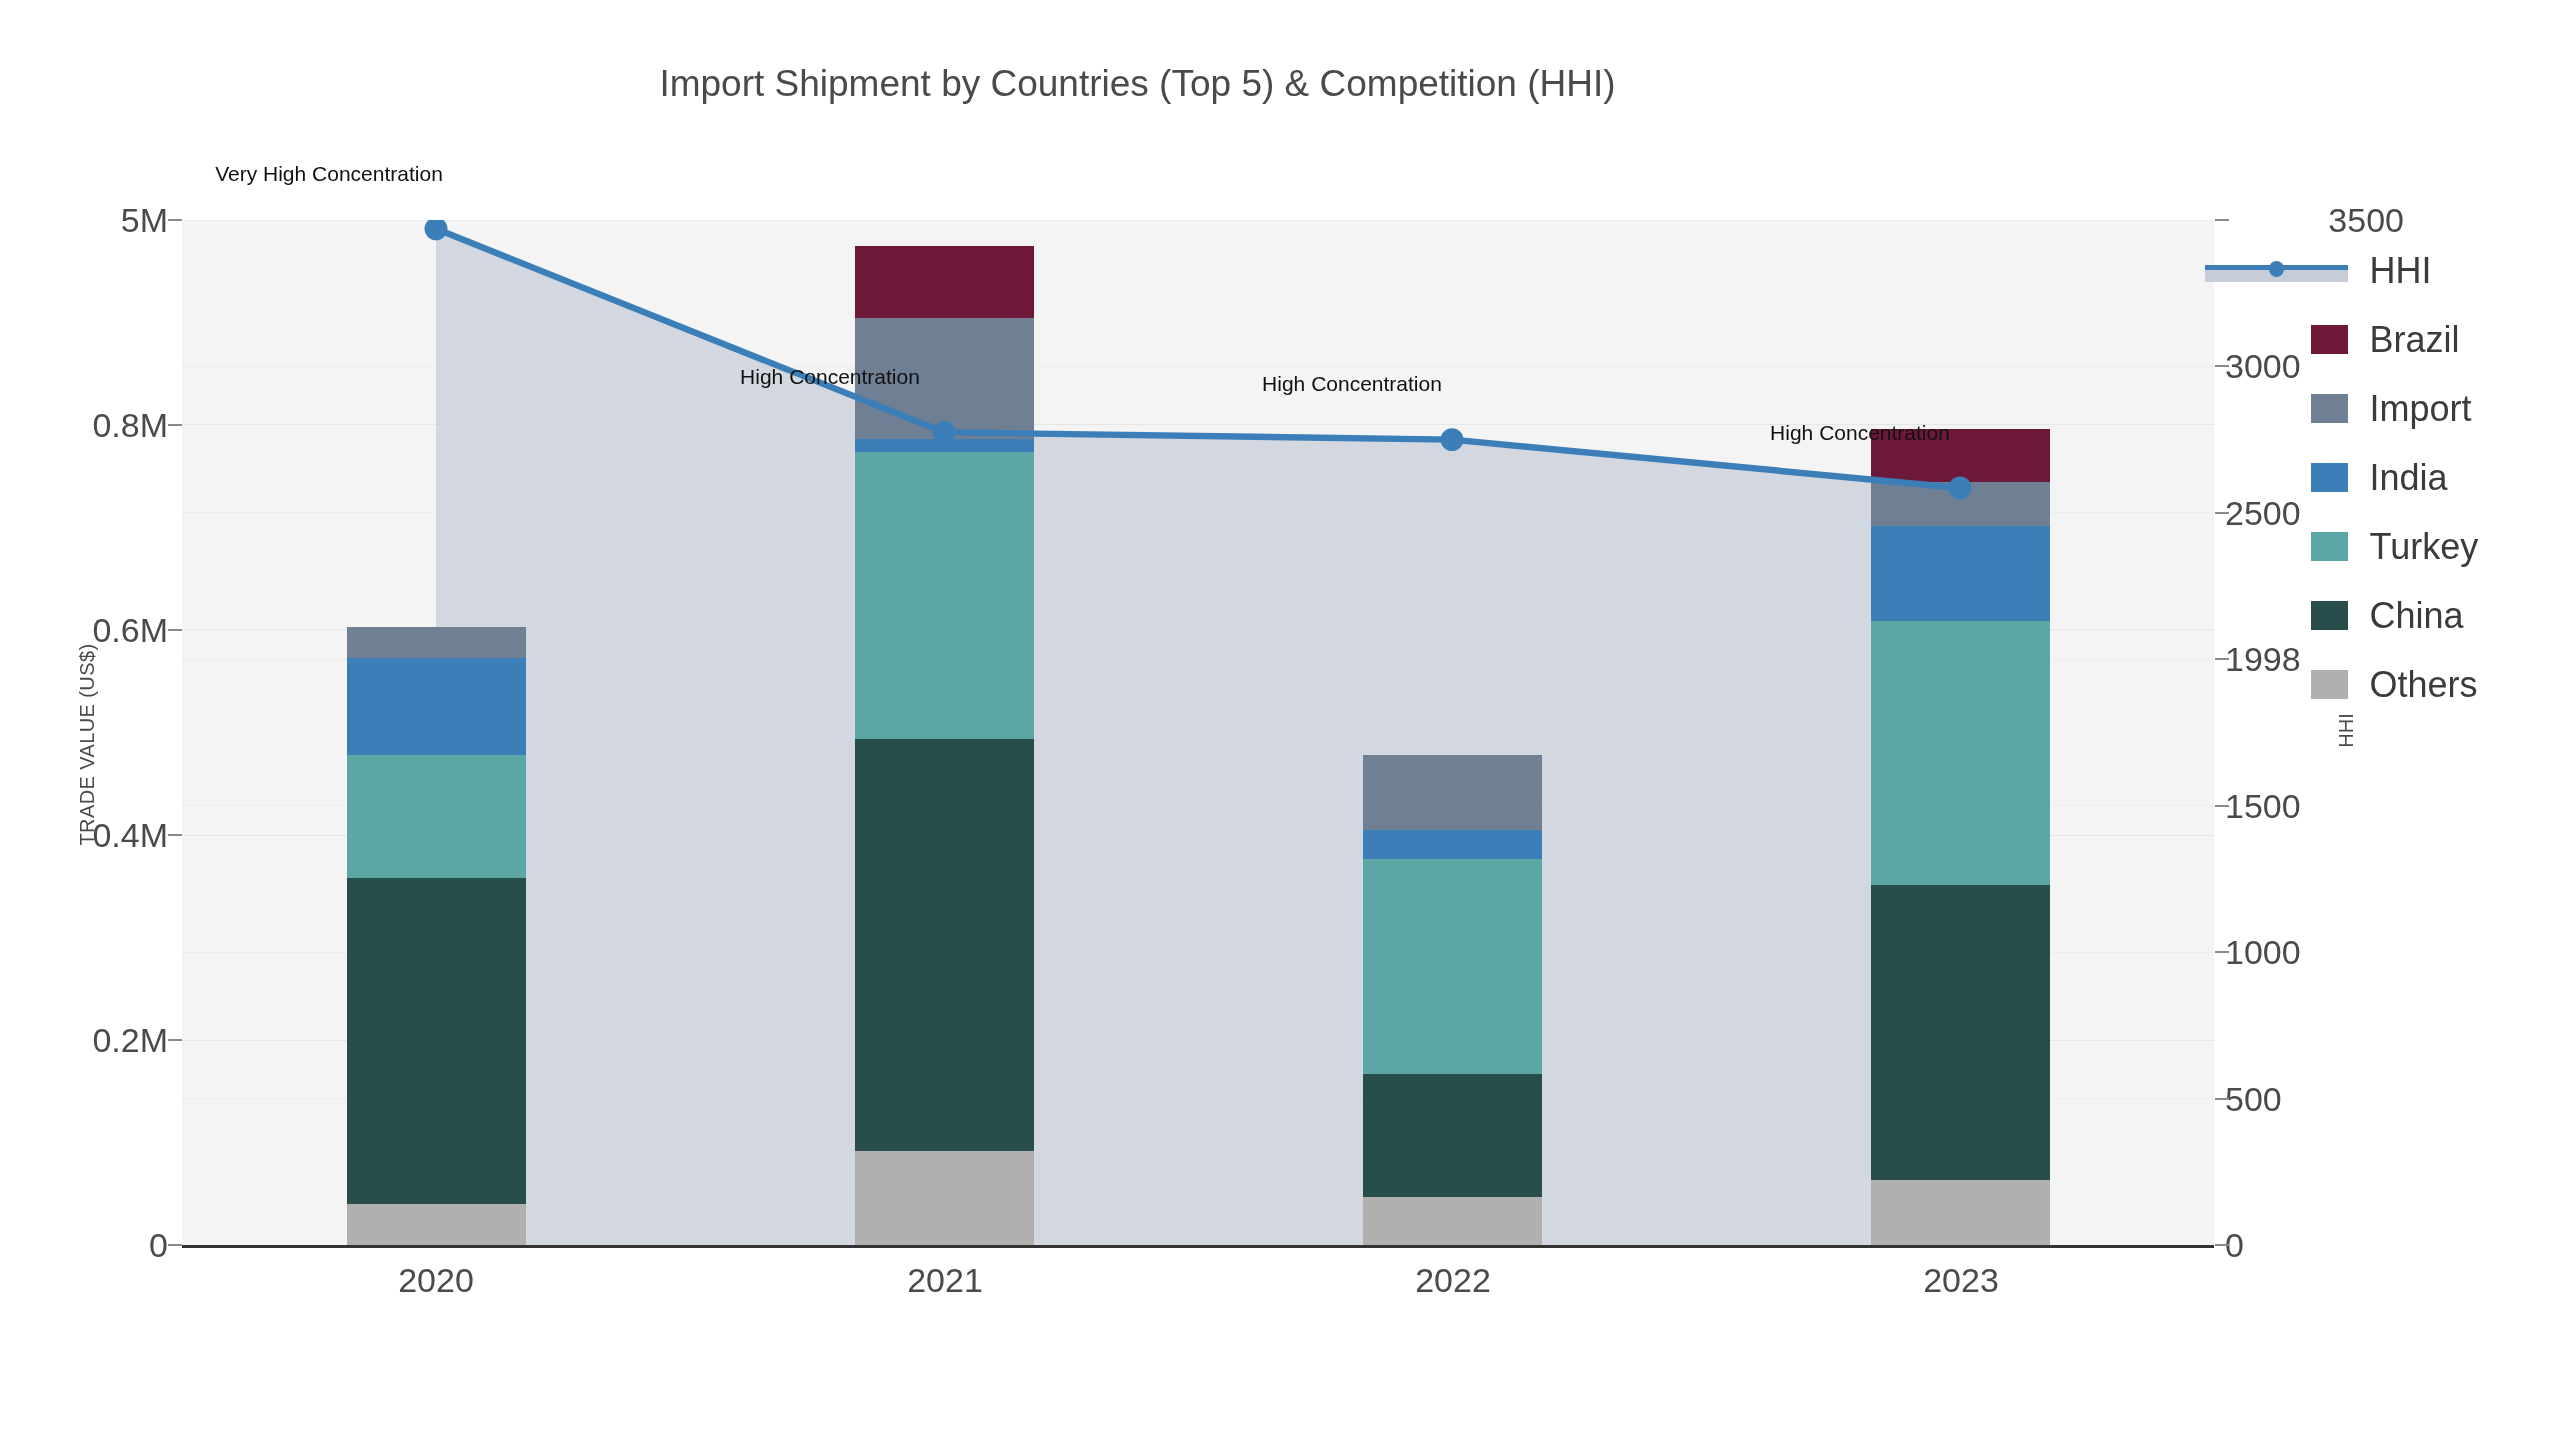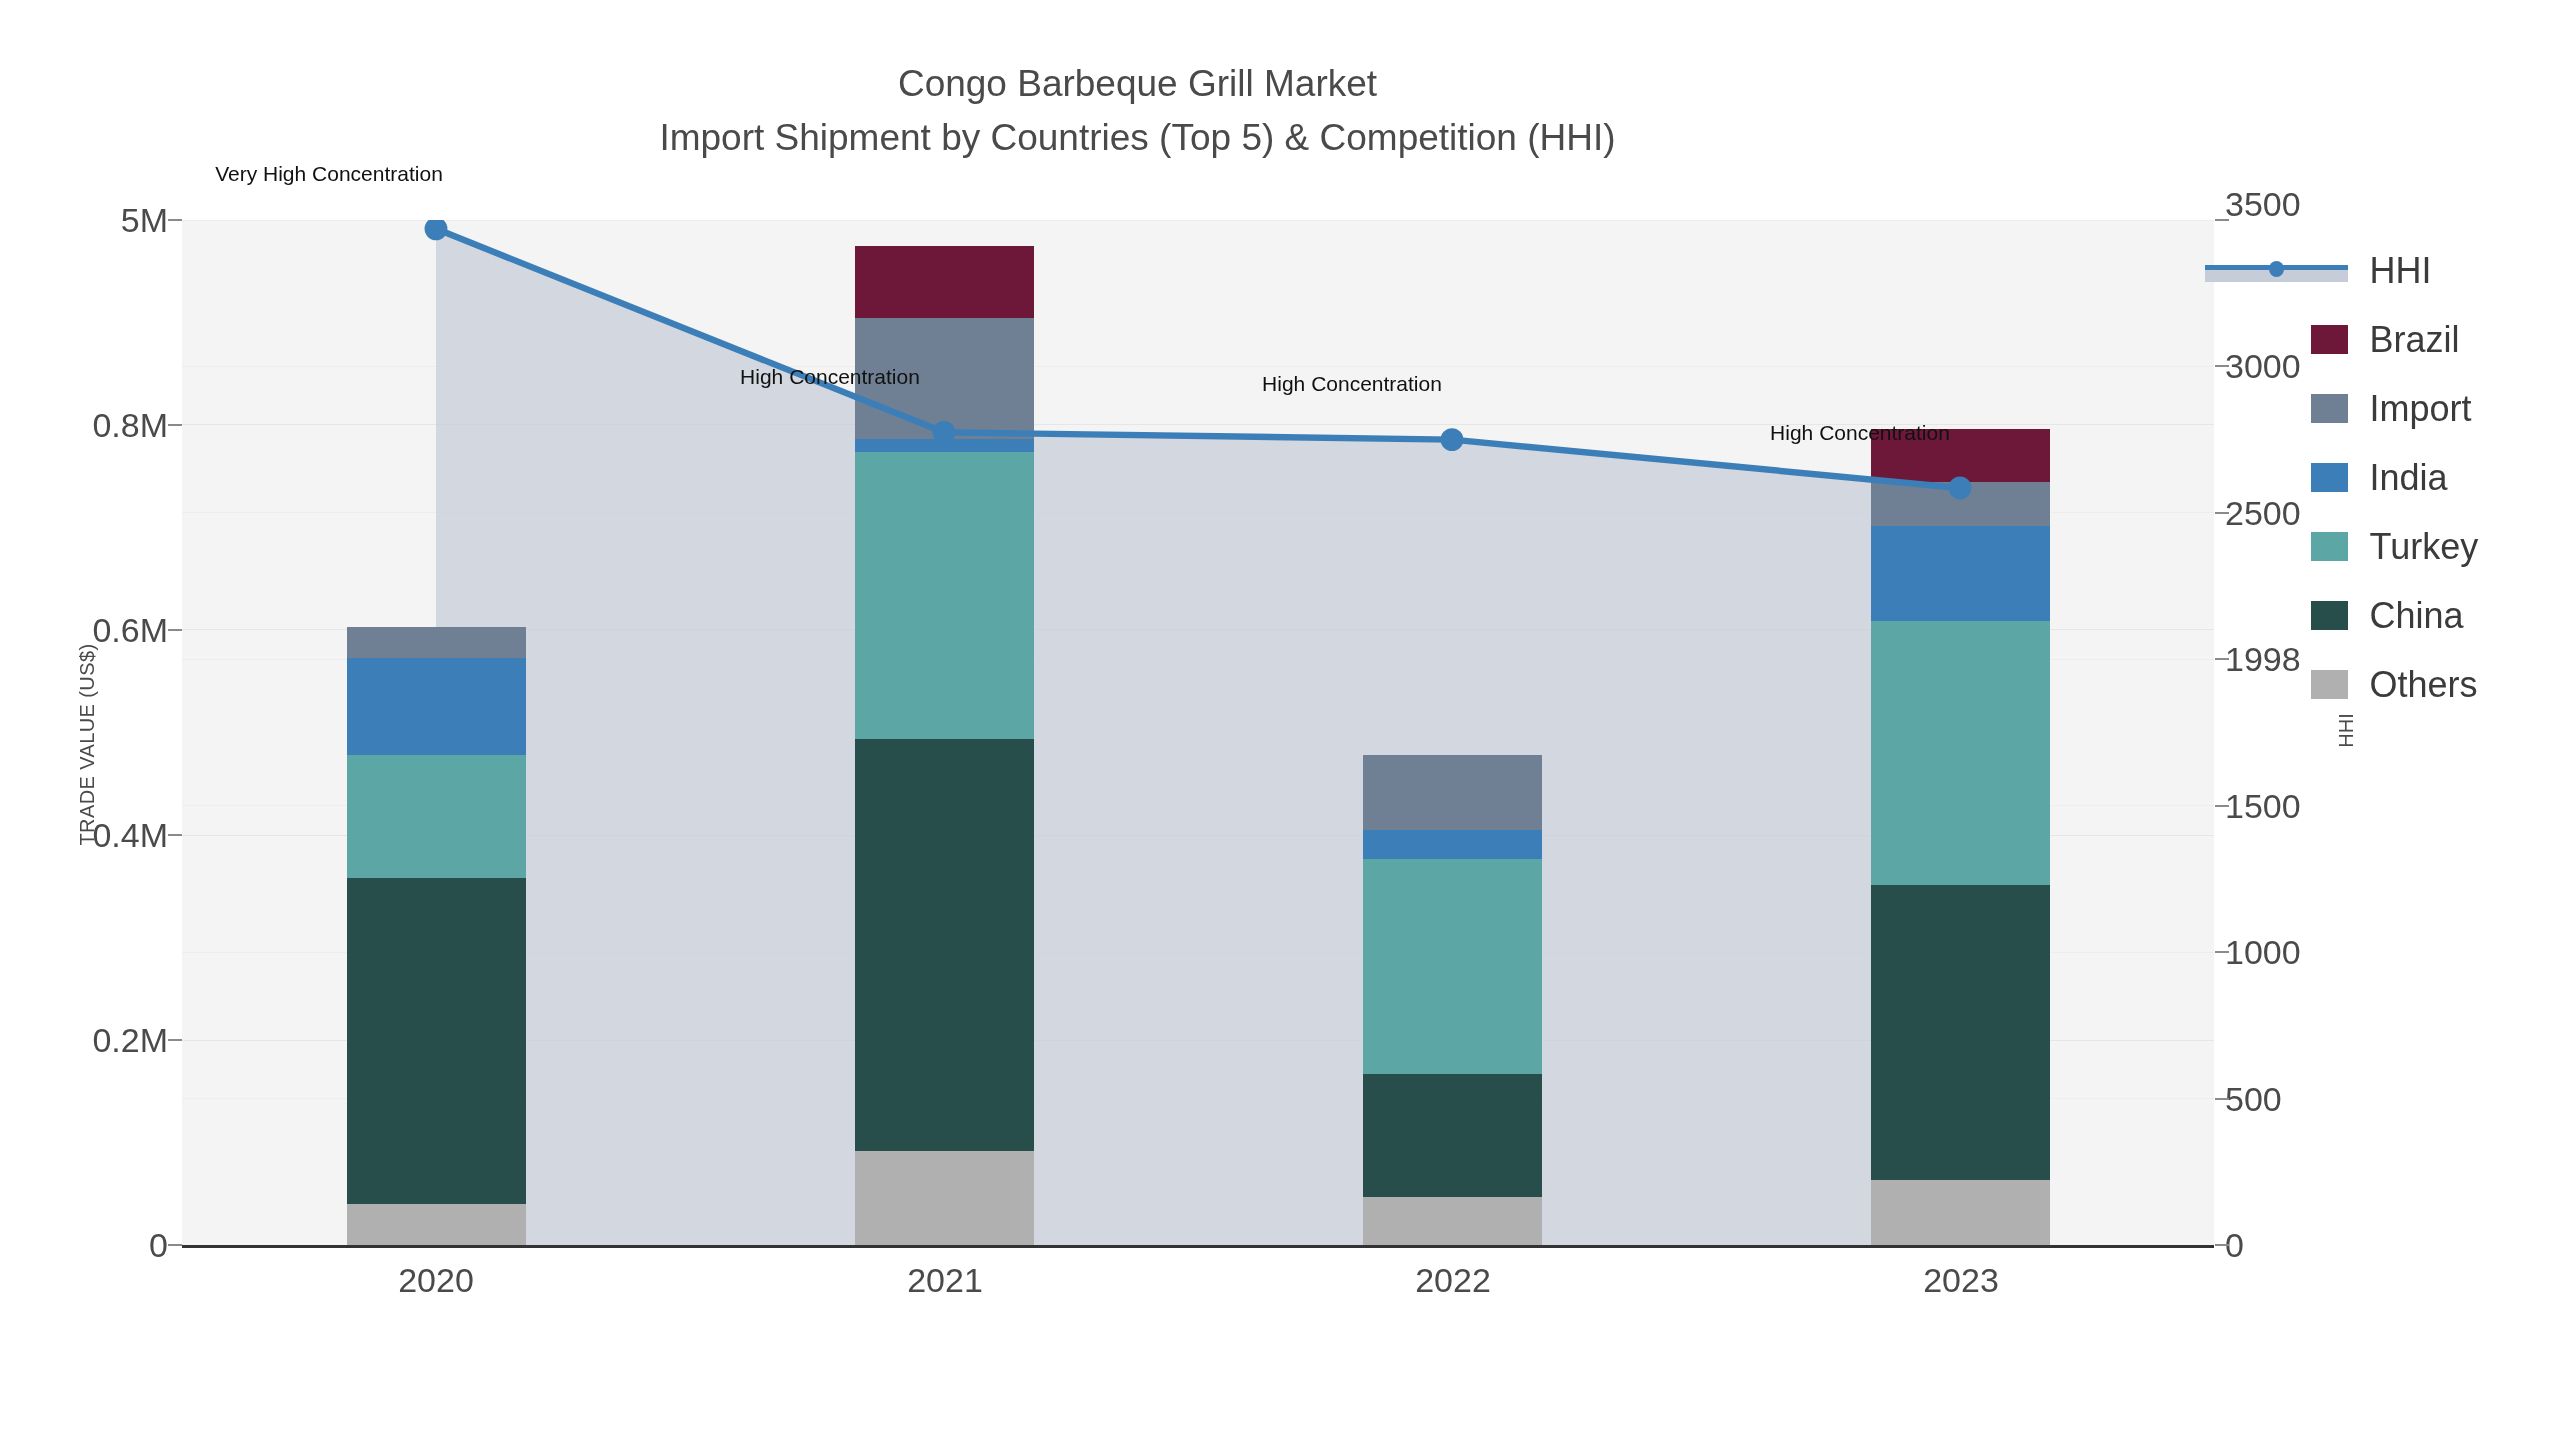--- a/index.html
+++ b/index.html
@@ -126,21 +126,20 @@
   .legend-label{
     font-size:36px;color:#3b3b3b;white-space:nowrap;
   }
 </style>
 </head>
 <body>
 
 <div id="chart-root">
 
   <div class="title-block">
-    <span class="title-line">Congo Barbeque Grill Market</span>
     <span class="title-line">Import Shipment by Countries (Top 5) &amp; Competition (HHI)</span>
   </div>
 
   <div class="plot-area">
     <div id="gridlines">
         <div class="gridline" style="top: 1025px;"></div>
         <div class="gridline" style="top: 820px;"></div>
         <div class="gridline" style="top: 615px;"></div>
         <div class="gridline" style="top: 409px;"></div>
         <div class="gridline" style="top: 204px;"></div>
@@ -221,21 +220,21 @@
       <div class="ytick-right-wrap" style="top: 952px;">1000</div>
       <div class="tickmark-right" style="top: 951px;"></div>
       <div class="ytick-right-wrap" style="top: 806px;">1500</div>
       <div class="tickmark-right" style="top: 805px;"></div>
       <div class="ytick-right-wrap" style="top: 659px;">1998</div>
       <div class="tickmark-right" style="top: 658px;"></div>
       <div class="ytick-right-wrap" style="top: 513px;">2500</div>
       <div class="tickmark-right" style="top: 512px;"></div>
       <div class="ytick-right-wrap" style="top: 366px;">3000</div>
       <div class="tickmark-right" style="top: 365px;"></div>
-      <div class="ytick-right-wrap" style="top: 204px;">3500</div>
+      <div class="ytick-right-wrap" style="top: 220px; text-align: right;">3500</div>
       <div class="tickmark-right" style="top: 219px;"></div>
     </div>
   <div id="x-ticks">
       <div class="xtick" style="left: 436px;">2020</div>
       <div class="xtick" style="left: 945px;">2021</div>
       <div class="xtick" style="left: 1453px;">2022</div>
       <div class="xtick" style="left: 1961px;">2023</div>
     </div>
 
   <div class="yaxis-label-left">TRADE VALUE (US$)</div>

